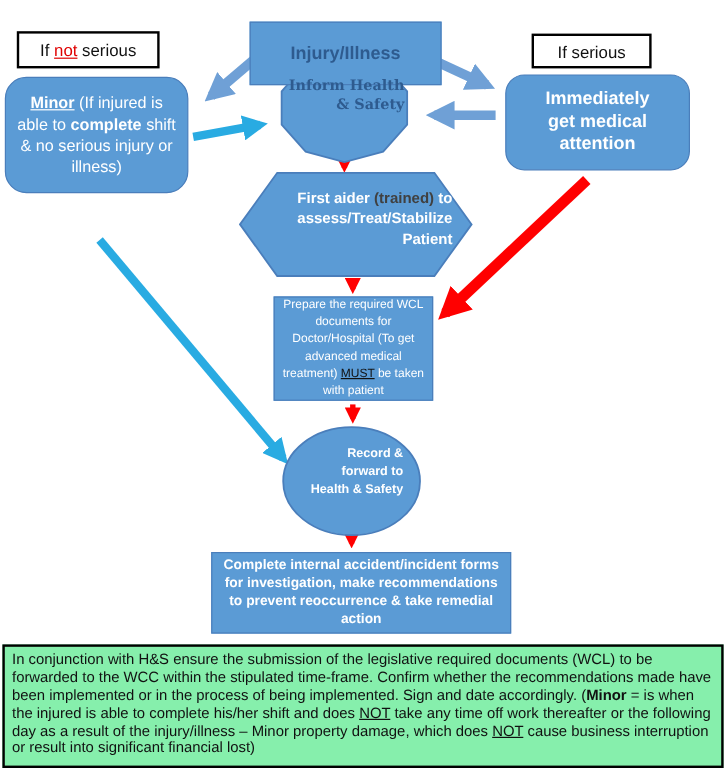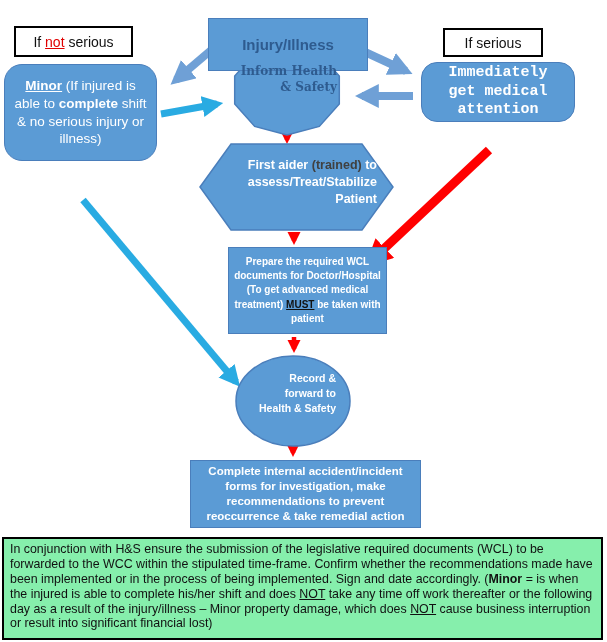--- a/index.html
+++ b/index.html
@@ -18,33 +18,33 @@
   .callout{background:#ffffff;border:2px solid var(--callout-border);color:#111111;
            font-weight:normal;font-size:14px;}
   .navy{color:var(--navy-text);}
   .white-txt{color:#ffffff;align-items:center;}
 
   #injury-box{left:208px;top:4px;width:160px;height:53px;font-size:15px;font-weight:bold;margin-top:14px;}
   #if-not-serious{left:14px;top:26px;width:119px;height:31px;}
   #if-serious{left:443px;top:28px;width:100px;height:29px;}
   #minor-box{left:4px;top:64px;width:153px;height:97px;border-radius:18px;
              font-size:13.5px;line-height:1.32;padding:4px 8px;}
-  #immediately-box{left:421px;top:62px;width:154px;height:60px;border-radius:16px;
-             font-size:15px;font-weight:bold;line-height:1.25;padding:2px 24px;font-family:Liberation Mono, monospace;}
+  #immediately-box{left:421px;top:62px;width:154px;height:80px;border-radius:16px;
+             font-size:15px;font-weight:bold;line-height:1.25;padding:2px 24px;}
 
   .shape-label{position:absolute;z-index:2;text-align:right;}
   #inform-label{left:237px;top:63px;width:100px;font-family:"DejaVu Serif","Liberation Serif",serif;
              font-weight:bold;font-size:12px;line-height:1.35;color:var(--navy-text);}
   #first-aider-label{left:209px;top:157px;width:168px;color:#ffffff;font-weight:bold;
              font-size:12.5px;line-height:1.35;}
-  #prepare-box{left:228px;top:247px;width:159px;height:87px;font-size:10px;font-weight:bold;
+  #prepare-box{left:228px;top:247px;width:133px;height:87px;font-size:10px;font-weight:normal;
              line-height:1.42;padding:2px 4px;}
   #record-label{left:250px;top:371px;width:86px;color:#ffffff;font-weight:bold;
              font-size:10.5px;line-height:1.45;}
-  #complete-box{left:190px;top:460px;width:231px;height:68px;font-size:11.5px;font-weight:bold;
+  #complete-box{left:176px;top:460px;width:250px;height:68px;font-size:11.5px;font-weight:bold;
              line-height:1.3;padding:2px 6px;}
 
   #footnote-box{position:absolute;left:2px;top:537px;width:601px;height:103px;z-index:2;
              box-sizing:border-box;border:2px solid var(--callout-border);background:#86efac;
              padding:3px 6px;font-size:12.4px;line-height:1.2;color:#111111;text-align:left;}
 
   .ln{stroke-linecap:butt;fill:none;}
   .ln-blue{stroke:var(--arrow-blue);stroke-width:8;}
   .ln-cyan{stroke:var(--arrow-cyan);stroke-width:7;}
   .ln-red{stroke:var(--arrow-red);stroke-width:4.5;}

